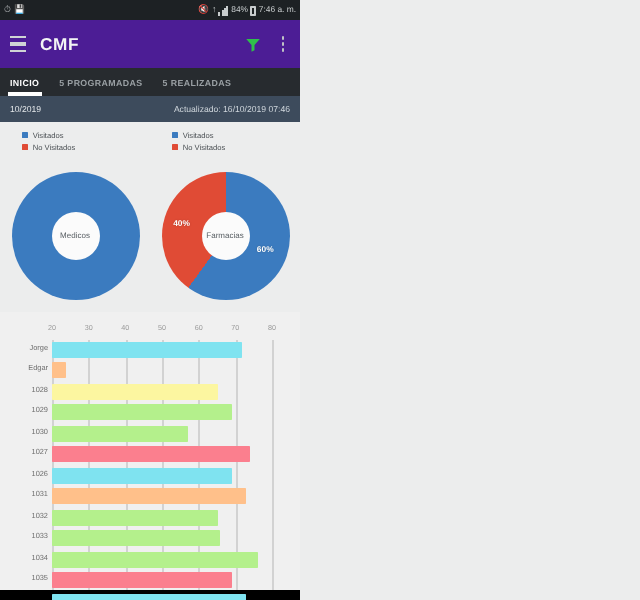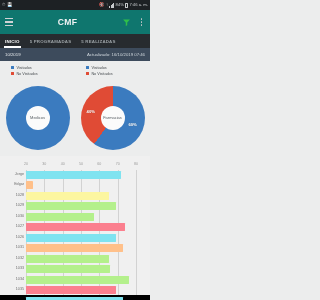--- a/index.html
+++ b/index.html
@@ -38,22 +38,22 @@
   .sb-sig i {
     position:absolute; bottom:0; width:0.8px; background:#c8ccce;
   }
   .sb-sig i:nth-child(1){ left:0; height:1.6px; }
   .sb-sig i:nth-child(2){ left:1.2px; height:2.6px; }
   .sb-sig i:nth-child(3){ left:2.4px; height:3.6px; }
   .sb-sig i:nth-child(4){ left:3.6px; height:4.8px; }
 
   
   .appbar {
-    height:24px; background:#0f766e;
-    display:flex; align-items:center; padding:0 5px; gap:7px;text-align:center;
+    height:24px; background:#4c1d95;
+    display:flex; align-items:center; padding:0 5px; gap:7px;
   }
   .hamburger { width:8px; height:8px; display:flex; flex-direction:column;
     justify-content:space-between; flex:none; }
   .hamburger span { display:block; height:1.3px; background:#cfd3d5; width:100%; }
   .app-title { color:#f2f4f5; font-size:8.6px; font-weight:bold; letter-spacing:0.3px; flex:1; }
   .funnel { width:9px; height:9px; flex:none; }
   .kebab { width:7px; height:11px; display:flex; flex-direction:column;
     align-items:center; justify-content:center; gap:1.3px; flex:none; }
   .kebab i { width:1.5px; height:1.5px; border-radius:50%; background:#bfc3c6; display:block; }
 

